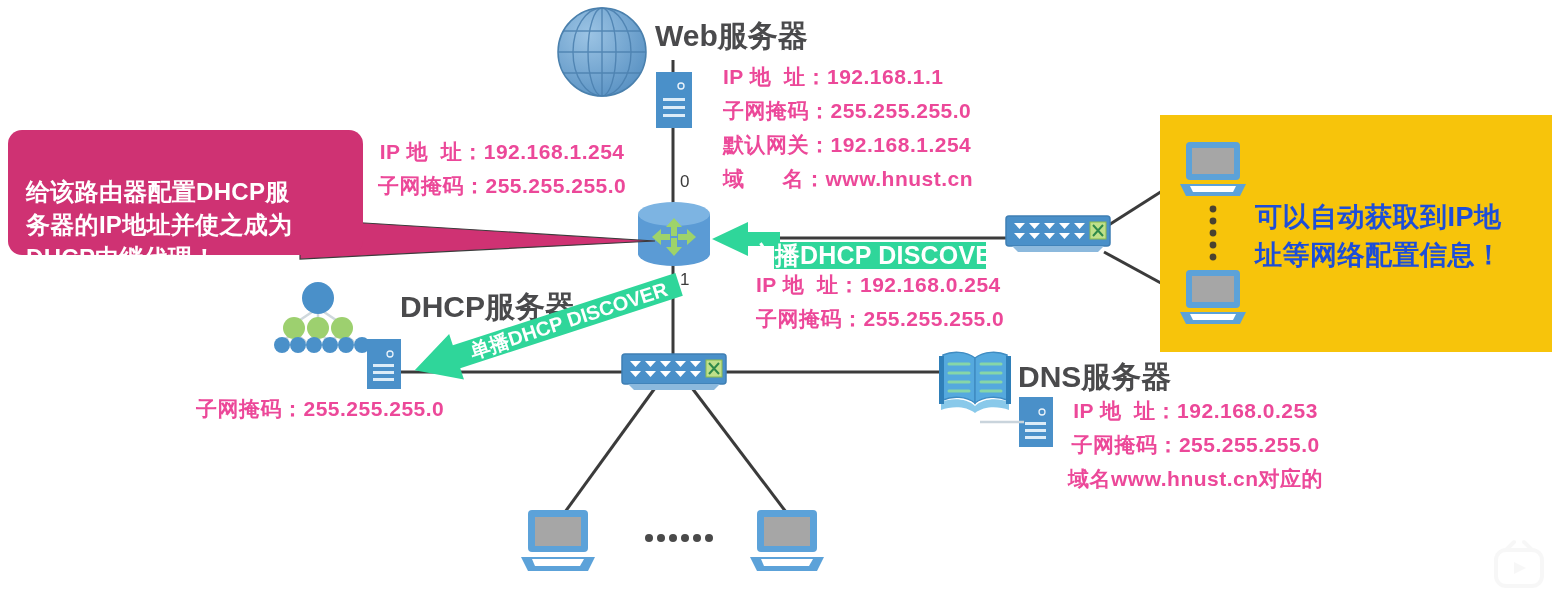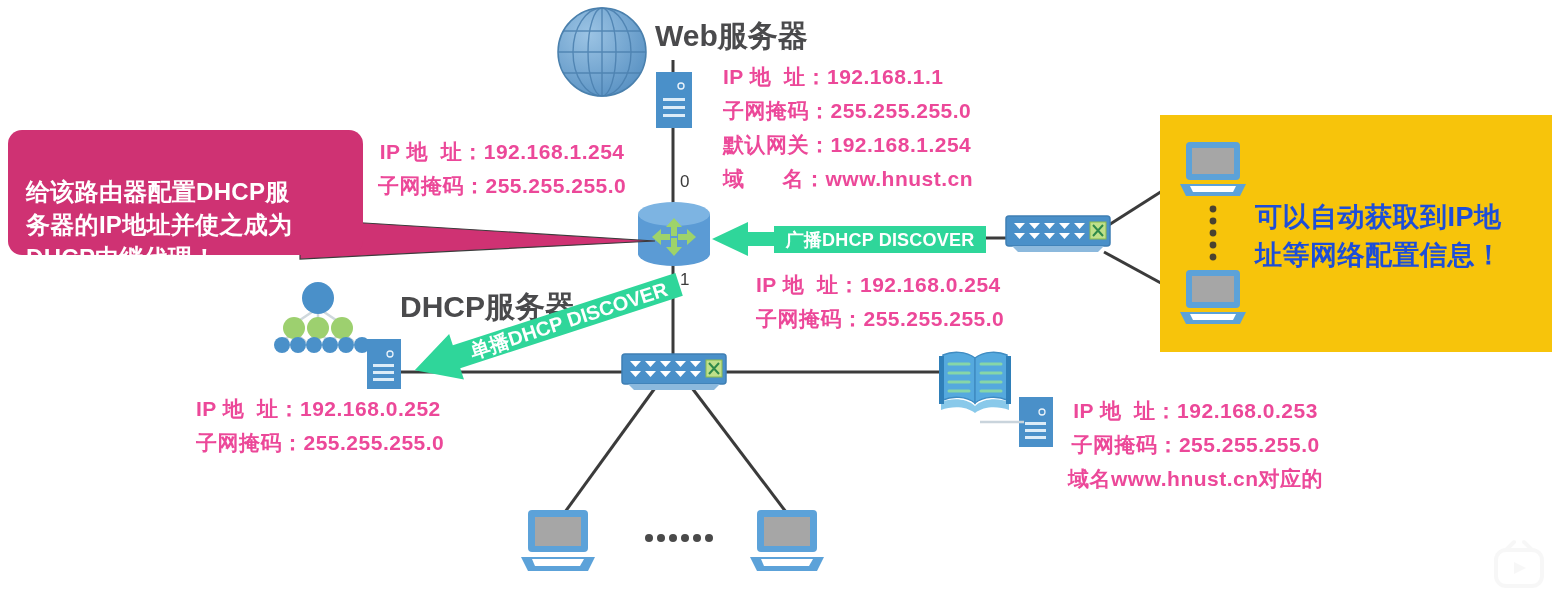--- a/index.html
+++ b/index.html
@@ -8,22 +8,22 @@
   #stage{position:absolute;left:0;top:0;width:1557px;height:576px;}
   .abs{position:absolute;}
   .info-line{color:#ec4899;font-weight:bold;white-space:pre;font-size:21px;line-height:34px;letter-spacing:.5px;}
   .port-num{color:#3b3b3b;font-weight:normal;font-size:17px;}
   .cn-title{font-size:30px;font-weight:bold;color:#4a4a4c;white-space:nowrap;}
   .pinkbox{background:#cf3273;border-radius:14px;color:#fff;font-weight:bold;
            font-size:24px;line-height:33px;padding:12px 16px 12px 18px;box-sizing:border-box;
            white-space:pre-line;letter-spacing:.3px;}
   .yellowbox{background:#f7c40b;box-sizing:border-box;}
   .yellowtext{font-size:27px;font-weight:bold;color:#1d4ed8;line-height:38px;white-space:pre-line;letter-spacing:.5px;}
-  .greenbadge{background:#2fd69a;color:#fff;font-weight:bold;font-size:18px;
-              display:flex;align-items:center;justify-content:center;white-space:nowrap;letter-spacing:.2px;}
+  .greenbadge{background:#2fd69a;color:#fff;font-weight:bold;font-size:25px;
+              display:flex;align-items:center;justify-content:center;white-space:nowrap;letter-spacing:.2px;margin-top:16px;}
   svg{display:block;overflow:visible;}
 </style>
 </head>
 <body>
 
 <div id="stage">
 
   <svg class="abs" style="left:0;top:0;width:1557px;height:590px;">
 
     <line x1="673" y1="60" x2="673" y2="212" stroke="#3b3b3b" stroke-width="3"></line>
@@ -193,21 +193,20 @@
     <svg width="36" height="52" viewBox="0 0 36 52">
       <rect x="1" y="1" width="34" height="50" fill="#4a90c9"></rect>
       <circle cx="24" cy="16" r="3" fill="none" stroke="#e8f2fa" stroke-width="1.3"></circle>
       <rect x="7" y="26" width="21" height="3" fill="#dcecf8"></rect>
       <rect x="7" y="33" width="21" height="3" fill="#dcecf8"></rect>
       <rect x="7" y="40" width="21" height="3" fill="#dcecf8"></rect>
     </svg>
   </div>
   <div class="abs cn-title" style="left:352px;top:287px;margin-left:48px;">DHCP服务器</div>
   <div class="abs" style="left:196px;top:392px;">
-    <div class="info-line">IP 地  址：192.168.0.252</div>
     <div class="info-line">子网掩码：255.255.255.0</div>
   </div>
 
   <svg class="abs" style="left:400px;top:278px;width:290px;height:100px;">
     <g transform="rotate(-18 145 50)">
       <path d="M8 50 L52 26 L52 38 L286 38 L286 62 L52 62 L52 74 Z" fill="#2fd69a"></path>
       <text x="170" y="57" text-anchor="middle" fill="#ffffff" font-family="Liberation Sans, sans-serif" font-size="20" font-weight="bold">单播DHCP DISCOVER</text>
     </g>
   </svg>
 
@@ -256,20 +255,21 @@
       <rect x="1" y="1" width="34" height="50" fill="#4a90c9"></rect>
       <circle cx="24" cy="16" r="3" fill="none" stroke="#e8f2fa" stroke-width="1.3"></circle>
       <rect x="7" y="26" width="21" height="3" fill="#dcecf8"></rect>
       <rect x="7" y="33" width="21" height="3" fill="#dcecf8"></rect>
       <rect x="7" y="40" width="21" height="3" fill="#dcecf8"></rect>
     </svg>
   </div>
   <svg class="abs" style="left:980px;top:420px;width:44px;height:4px;">
     <line x1="0" y1="2" x2="44" y2="2" stroke="#c9d4dc" stroke-width="2.5"></line>
   </svg>
+  <div class="abs cn-title" style="left:1018px;top:357px;">DNS服务器</div>
   <div class="abs" style="left:1068px;top:394px;text-align:center;">
     <div class="info-line">IP 地  址：192.168.0.253</div>
     <div class="info-line">子网掩码：255.255.255.0</div>
     <div class="info-line">域名www.hnust.cn对应的</div>
   </div>
 
   <div class="abs" style="left:519px;top:508px;">
     <svg width="78" height="70" viewBox="0 0 78 70">
       <rect x="9" y="2" width="60" height="42" rx="4" fill="#5ca2d9"></rect>
       <rect x="16" y="9" width="46" height="29" fill="#a6a6a6"></rect>

